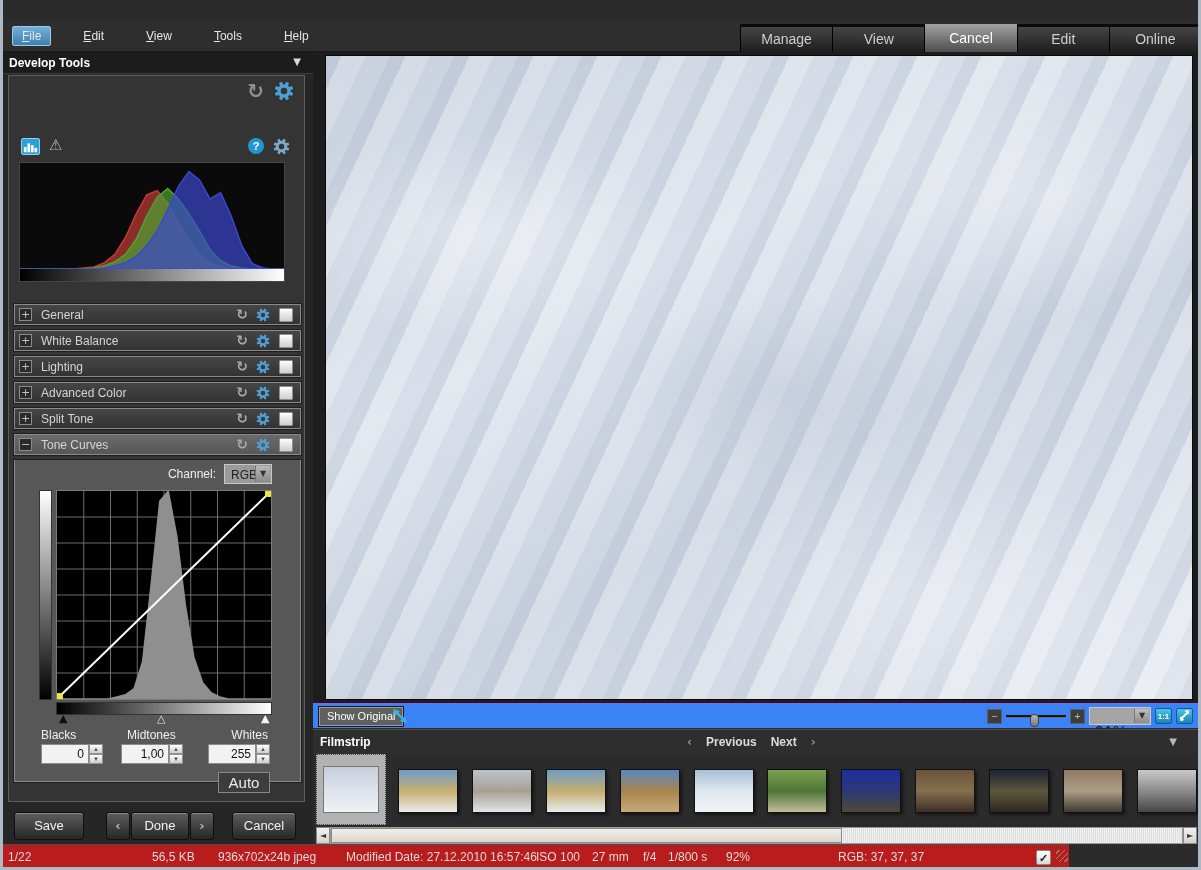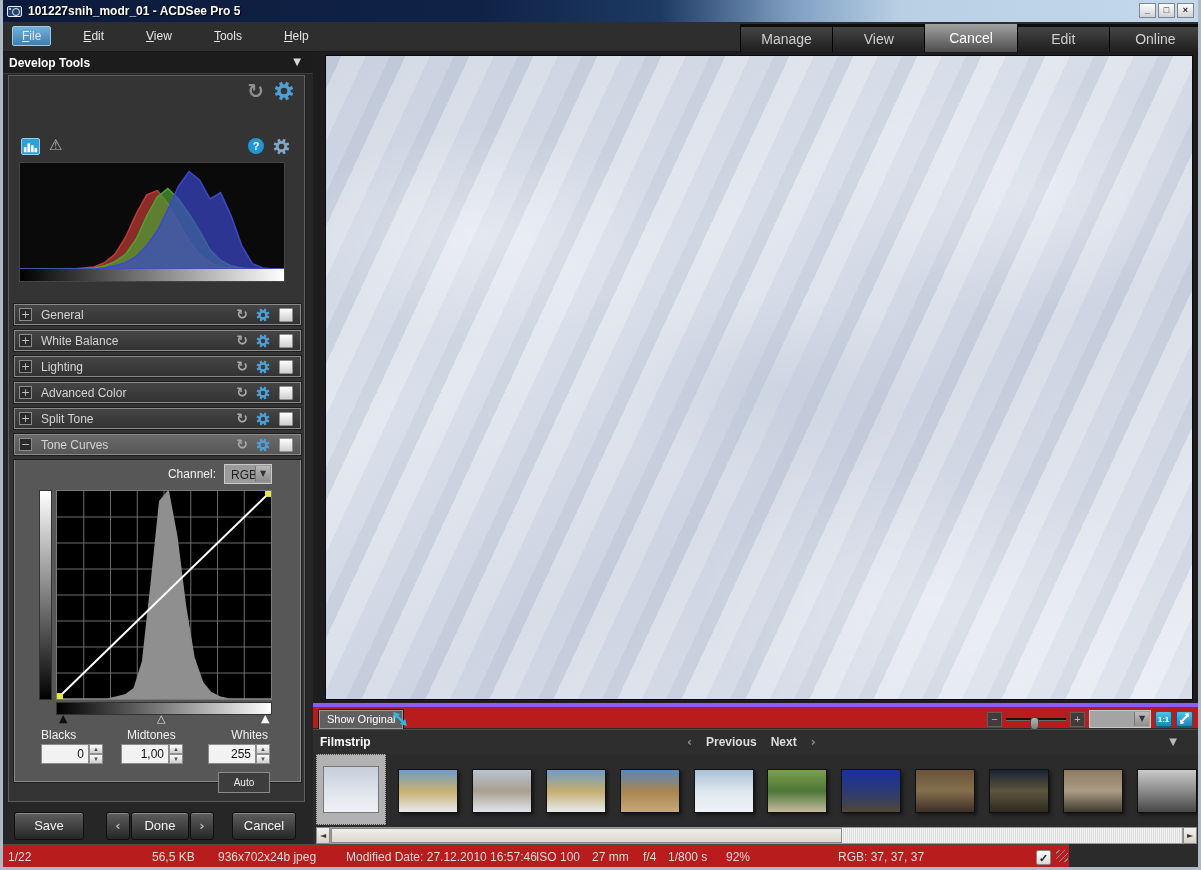--- a/index.html
+++ b/index.html
@@ -87,21 +87,21 @@
   .tri.w { left:246px; color:#f4f4f4; }
   .fld-lbl { position:absolute; top:268px; color:#f0f0f0; font-size:12px; }
   .fld-lbl.b { left:26px; } .fld-lbl.m { left:112px; } .fld-lbl.w { right:32px; }
   .spin-group { position:absolute; top:284px; display:flex; }
   .spin-group.b { left:26px; } .spin-group.m { left:106px; } .spin-group.w { right:30px; }
   .spin-input { width:48px; height:20px; background:#f2f2f2; border:1px solid #8a8a8a; font-size:12px; text-align:right; padding-right:4px;
     font-family:"Liberation Sans", sans-serif; color:#111; }
   .spin-btns { display:flex; flex-direction:column; width:14px; height:20px; }
   .spin-btns span { flex:1; background:linear-gradient(#fdfdfd,#cfcfcf); border:1px solid #909090; font-size:6px; color:#555; text-align:center; line-height:8px; }
   .auto-btn { position:absolute; right:30px; top:312px; width:52px; height:21px; background:#3d3d3d; border:1px solid #8a8a8a;
-    color:#ececec; font-size:10px; text-align:center; line-height:19px; }
+    color:#ececec; font-size:15px; text-align:center; line-height:19px; }
 
   .footer-btns { position:absolute; left:0; top:758px; width:100%; height:32px; }
   .fbtn { position:absolute; height:28px; top:2px; background:linear-gradient(#5e5e5e,#262626); border:1px solid #0f0f0f;
     box-shadow:inset 0 1px 0 #8a8a8a; border-radius:3px; color:#f2f2f2; font-size:13px; text-align:center; }
   .fbtn.save { left:14px; width:70px; line-height:26px; }
   .fbtn.prev { left:106px; width:24px; line-height:26px; color:#b8b8b8; font-weight:bold; }
   .fbtn.done { left:131px; width:58px; line-height:26px; }
   .fbtn.next { left:190px; width:24px; line-height:26px; color:#b8b8b8; font-weight:bold; }
   .fbtn.cancel { left:232px; width:64px; line-height:26px; }
 
@@ -110,21 +110,21 @@
   .viewer { position:absolute; left:0; top:0; width:100%; height:651px; background:#1d1d1d; }
   .photo { position:absolute; left:12px; top:3px; right:8px; bottom:3px; border:1px solid #0a0a0a;
     background:
       radial-gradient(ellipse 300px 170px at 18% 28%, rgba(255,255,255,.38), transparent 62%),
       radial-gradient(ellipse 280px 150px at 52% 52%, rgba(186,196,214,.42), transparent 62%),
       radial-gradient(ellipse 330px 190px at 82% 22%, rgba(255,255,255,.32), transparent 62%),
       radial-gradient(ellipse 360px 200px at 70% 85%, rgba(255,255,255,.30), transparent 65%),
       repeating-linear-gradient(115deg, rgba(158,170,192,.22) 0 14px, rgba(255,255,255,.20) 14px 36px, rgba(203,211,226,.24) 36px 58px),
       linear-gradient(150deg,#c8d0de 0%,#dde3ec 35%,#ced5e2 60%,#e8ecf2 100%); }
 
-  .viewer-toolbar { position:absolute; left:0; top:651px; width:100%; height:25px; background:#b91c1c; border-top:4px solid #8b5cf6; }
+  .viewer-toolbar { position:absolute; left:0; top:651px; width:100%; height:25px; background:#3b82f6; border-top:1px solid #8b5cf6; }
   .show-orig { position:absolute; left:6px; top:3px; height:19px; padding:0 7px; background:#606060; border:1px solid #9a9a9a;
     outline:1px solid #1a1a1a; color:#fff; font-size:11px; line-height:17px; }
   .orig-arrows { position:absolute; left:78px; top:3px; width:18px; height:18px; }
   .zoom-ctrls { position:absolute; right:8px; top:3px; display:flex; align-items:center; gap:4px; }
   .zminus,.zplus { width:15px; height:15px; background:#3d3d3d; border:1px solid #5e5e5e; color:#b8b8b8;
     font-size:11px; text-align:center; line-height:13px; }
   .zslider { position:relative; width:60px; height:15px; }
   .zslider .track { position:absolute; left:0; right:0; top:6px; height:3px; background:#141414; border-bottom:1px solid #6a6a6a; }
   .zslider .thumb { position:absolute; left:18px; top:1px; width:9px; height:13px; background:linear-gradient(#b8b8b8,#7a7a7a); border:1px solid #444; border-radius:4px; }
   .zoom-dd { position:relative; width:62px; height:18px; background:#a4a4a4; border:1px solid #c8c8c8; }
@@ -163,29 +163,20 @@
   .st-check { position:absolute; right:18px; top:3px; width:15px; height:15px; background:linear-gradient(#fff,#d8d8d8);
     border:1px solid #888; border-radius:2px; color:#222; font-size:11px; font-weight:bold; text-align:center; line-height:14px; }
   .resize-grip { position:absolute; right:1px; bottom:1px; width:12px; height:12px;
     background:repeating-linear-gradient(135deg, transparent 0 2px, #8a8a8a 2px 3px, transparent 3px 4px); }
 </style>
 </head>
 <body>
 
 <div class="window">
 
-  <div class="titlebar">
-    <div class="app-icon"></div>
-    <div class="title-text">101227snih_modr_01 - ACDSee Pro 5</div>
-    <div class="win-controls">
-      <div class="win-btn">_</div>
-      <div class="win-btn">□</div>
-      <div class="win-btn">×</div>
-    </div>
-  </div>
 
   <div class="menurow">
     <div class="menus">
       <span class="menu-item active">File</span>
       <span class="menu-item">Edit</span>
       <span class="menu-item">View</span>
       <span class="menu-item">Tools</span>
       <span class="menu-item">Help</span>
     </div>
     <div class="modetabs">

